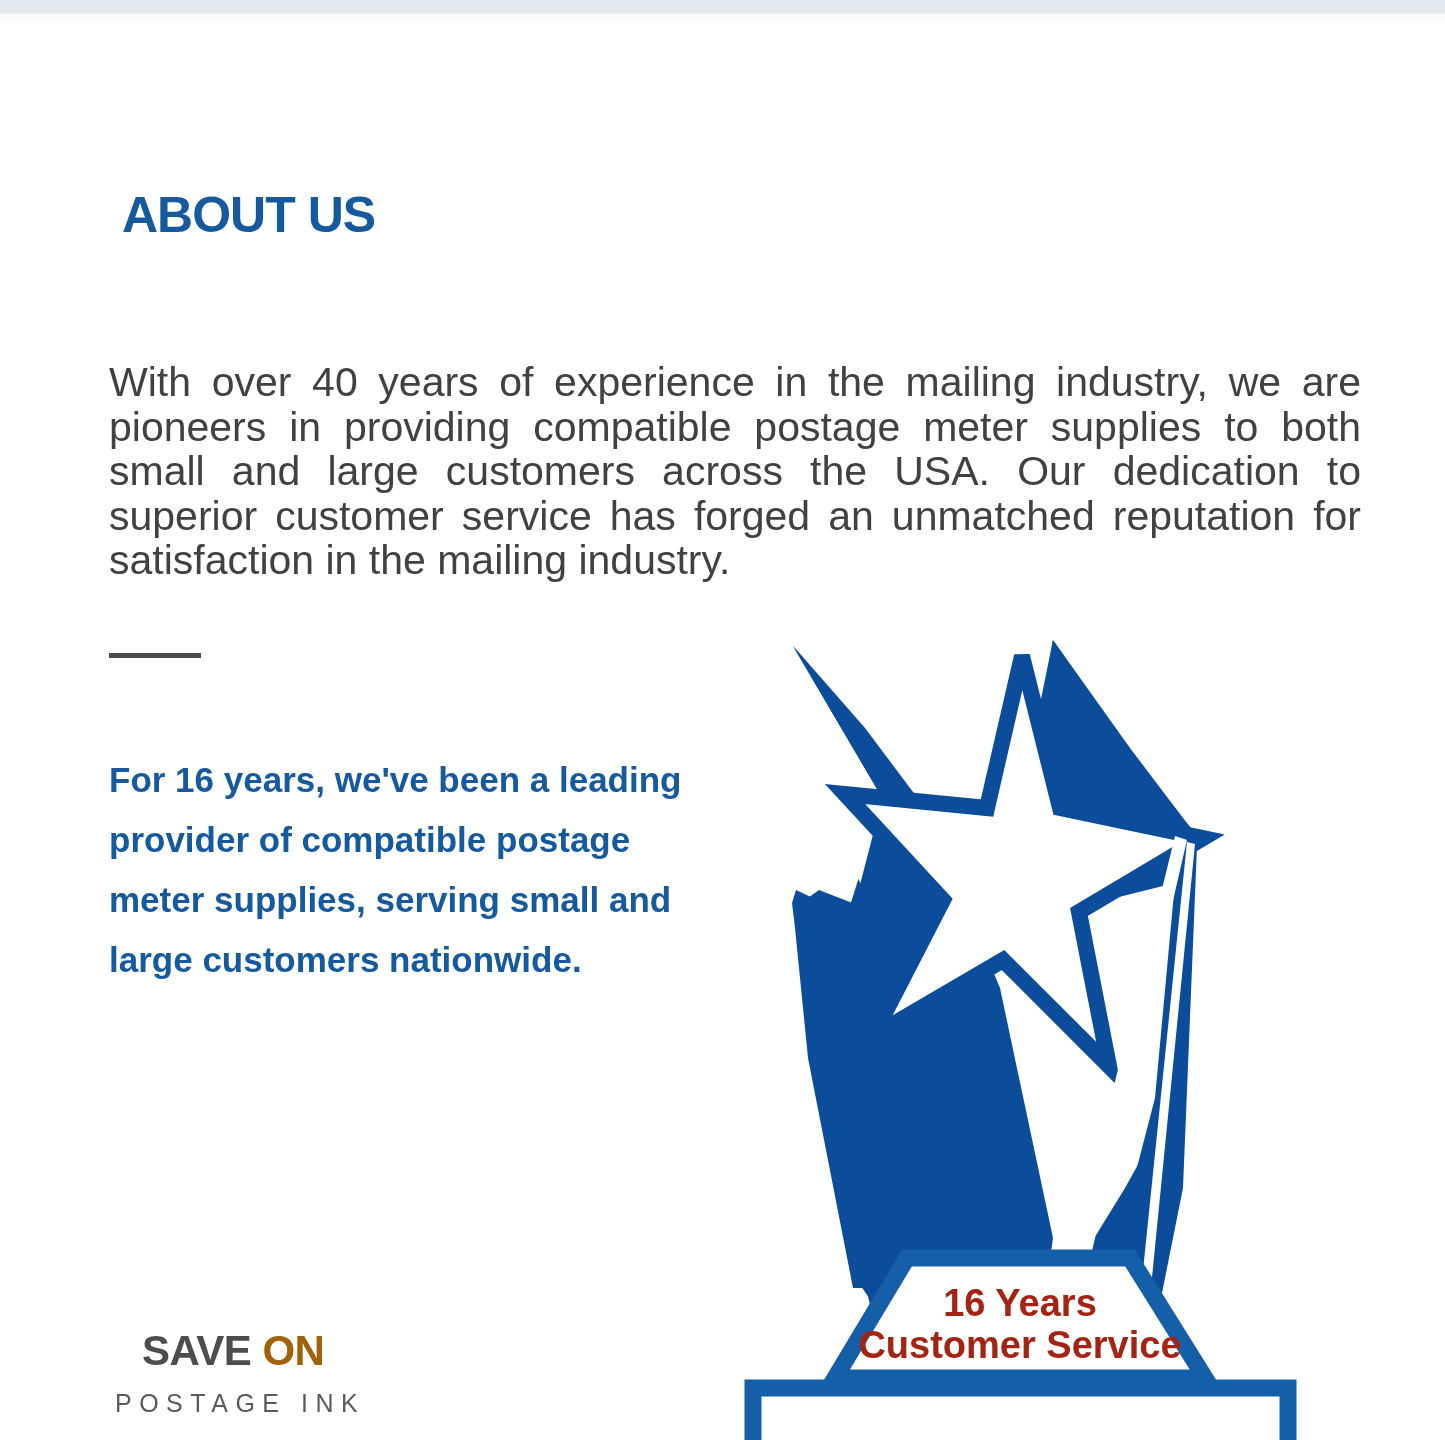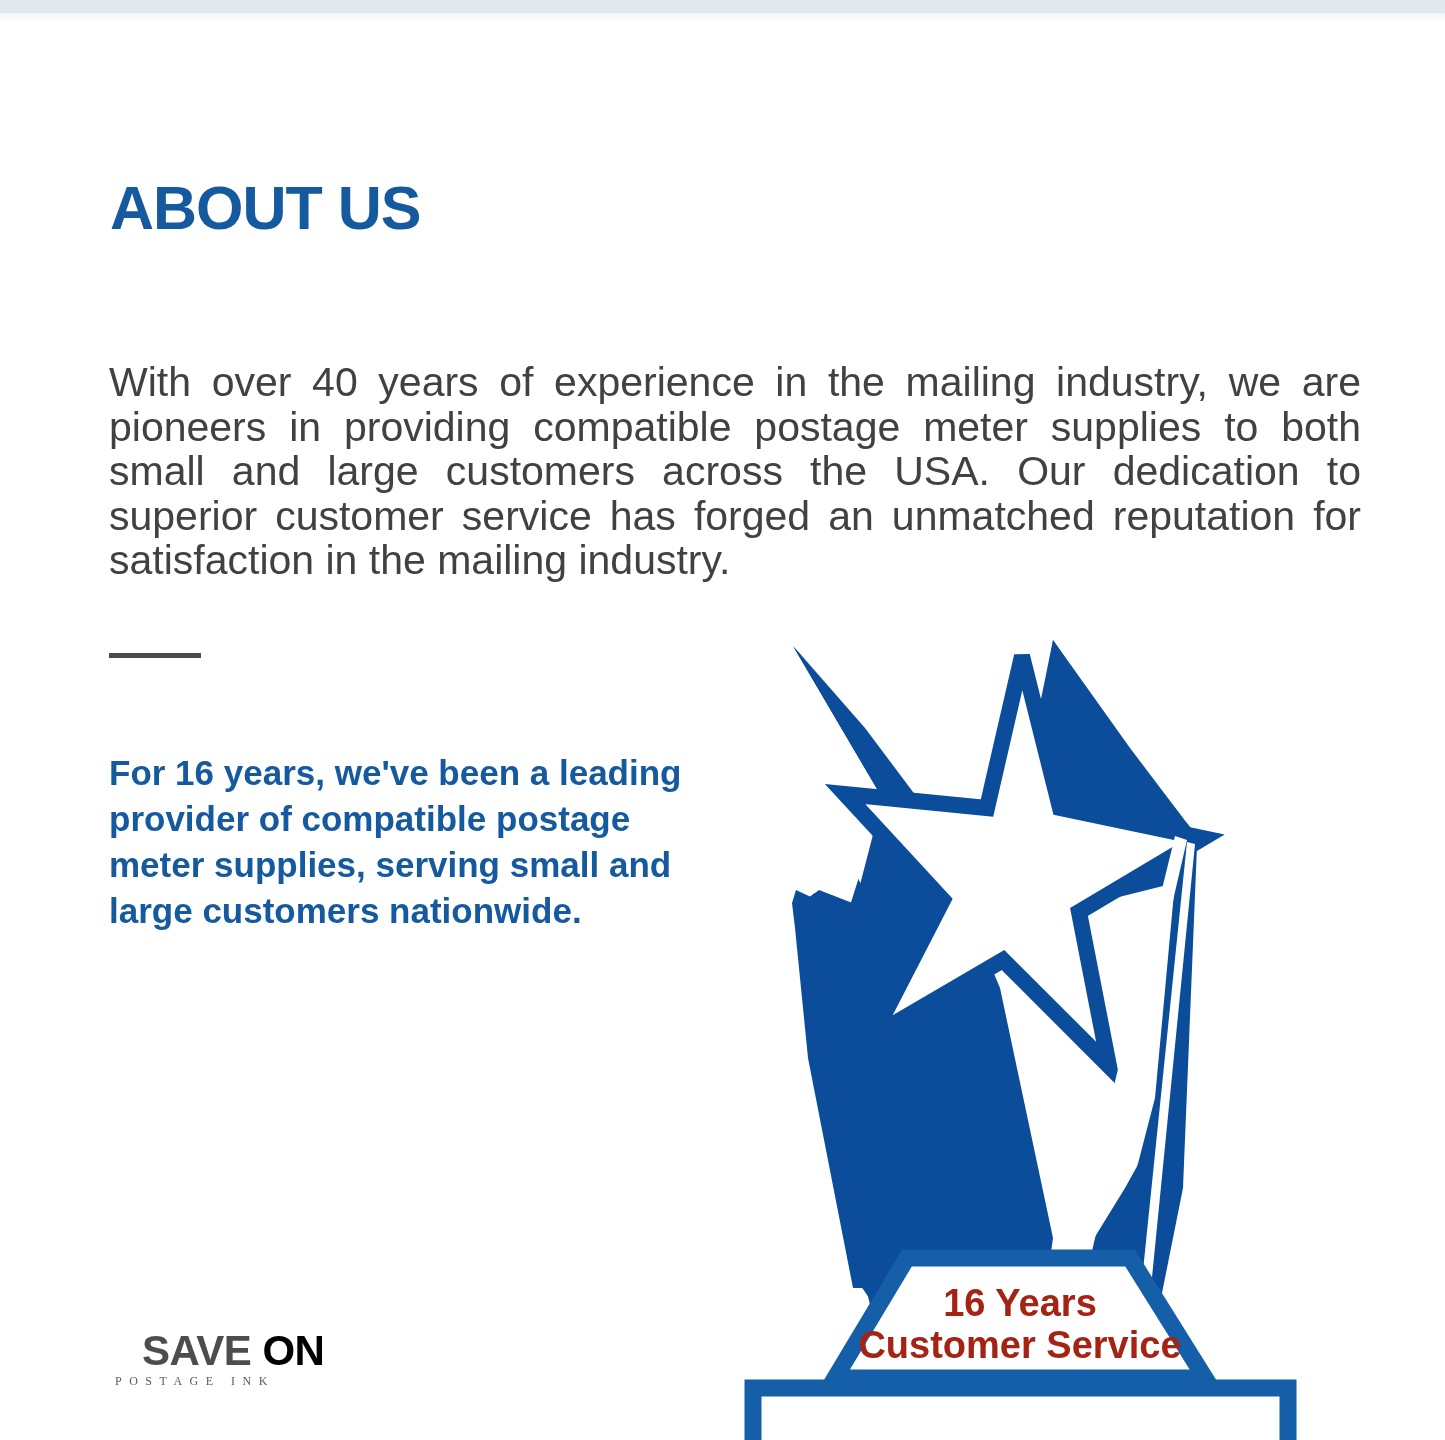--- a/index.html
+++ b/index.html
@@ -29,26 +29,26 @@
     top: 13px; left: 0;
     width: 1445px;
     height: 9px;
     background: linear-gradient(to bottom, #f2f5f8 0%, #ffffff 100%);
   }
 
   .heading {
     position: absolute;
     left: 110px;
     top: 178px;
-    font-size: 61px;
+    font-size: 50px;
     font-weight: bold;
     letter-spacing: -1px;
     color: #15599f;
     line-height: 1;
-    margin: 0;
+    margin: 12px;
   }
 
   .body-copy {
     position: absolute;
     left: 109px;
     top: 360px;
     width: 1252px;
     font-size: 41px;
     line-height: 44.5px;
     color: #414141;
@@ -64,46 +64,45 @@
     height: 5px;
     background: #4b4b4b;
   }
 
   .highlight-copy {
     position: absolute;
     left: 109px;
     top: 750px;
     width: 575px;
     font-size: 35px;
-    line-height: 46px;
+    line-height: 60px;
     font-weight: bold;
     color: #15599f;
     margin: 0;
   }
 
   .logo {
     position: absolute;
     left: 115px;
     top: 1330px;
   }
   .logo-top {
     font-size: 42px;
     font-weight: bold;
     letter-spacing: -0.5px;
     line-height: 1;
   }
   .logo-save { color: #4d4d4d; margin-left: 27px; }
-  .logo-on { color: #000000; }
+  .logo-on { color: #a16207; }
   .logo-bottom {
-    font-size: 12px;
+    font-size: 25px;
     color: #5a5a5a;
     letter-spacing: 7.5px;
     line-height: 1.25;
-    margin-top: 2px;
-    font-family: Liberation Serif, serif;
+    margin-top: 16px;
   }
 
   .trophy {
     position: absolute;
     left: 735px;
     top: 628px;
     width: 600px;
     height: 830px;
     text-decoration: underline;
   }

